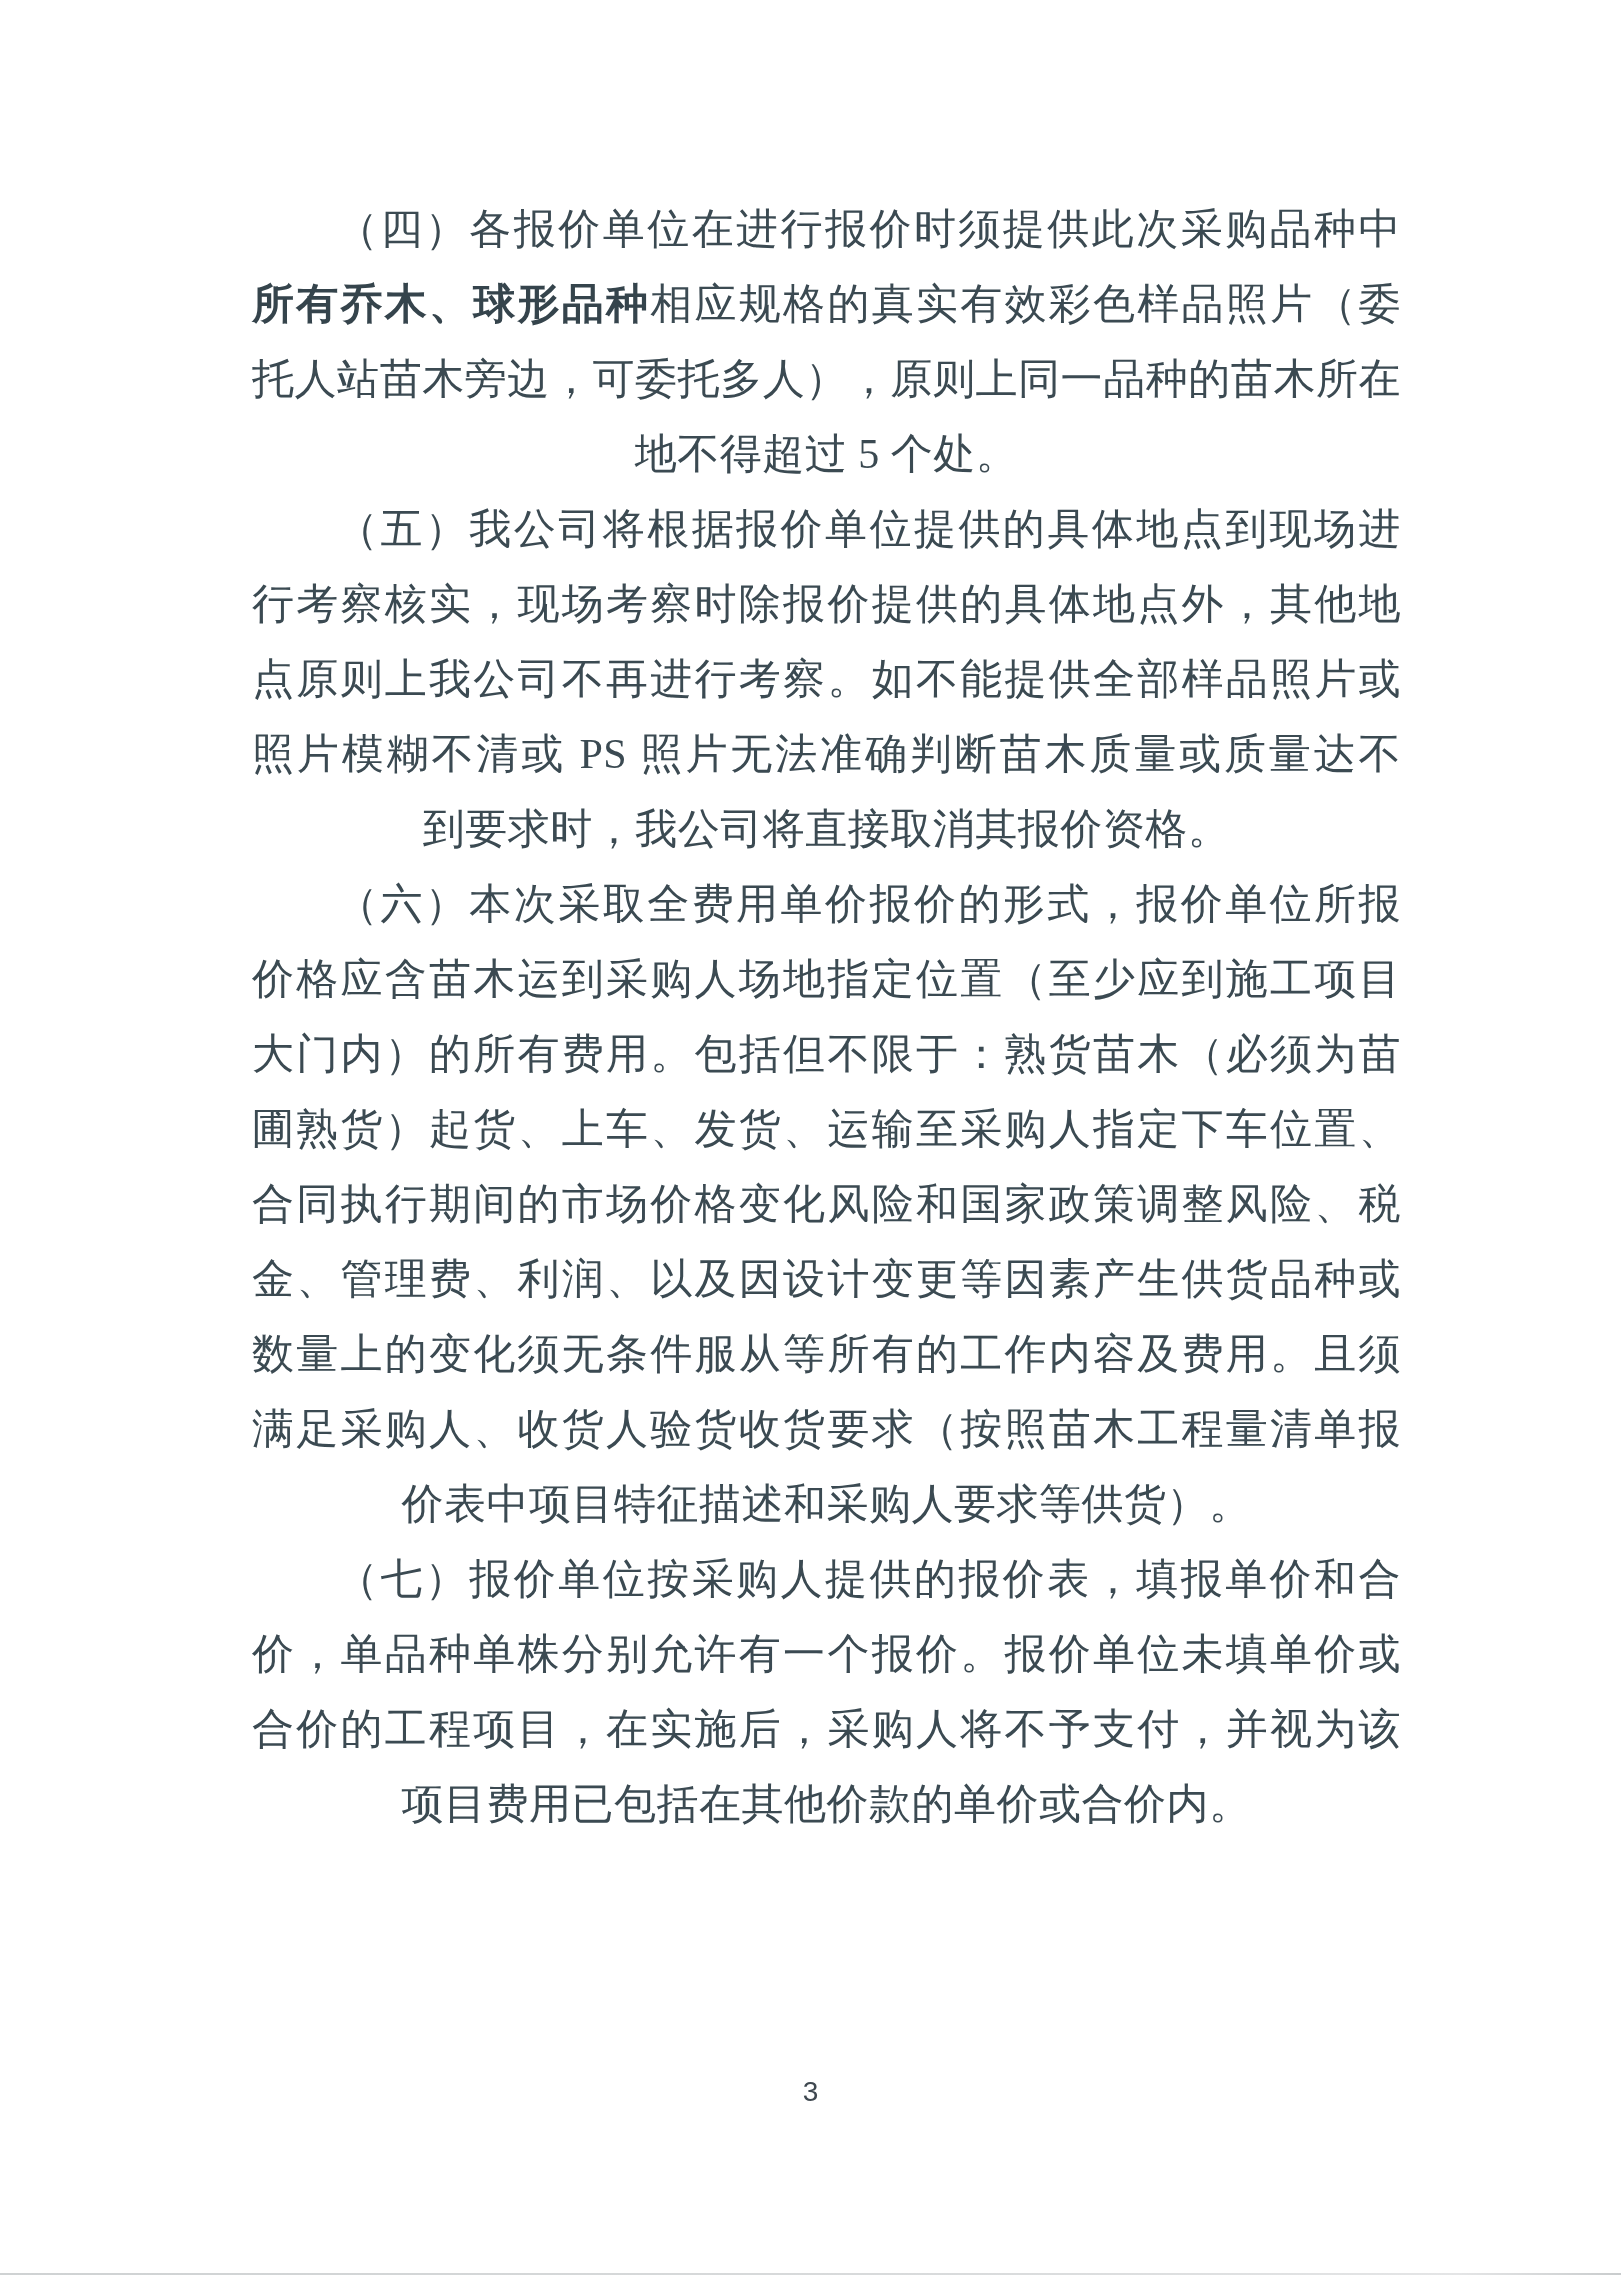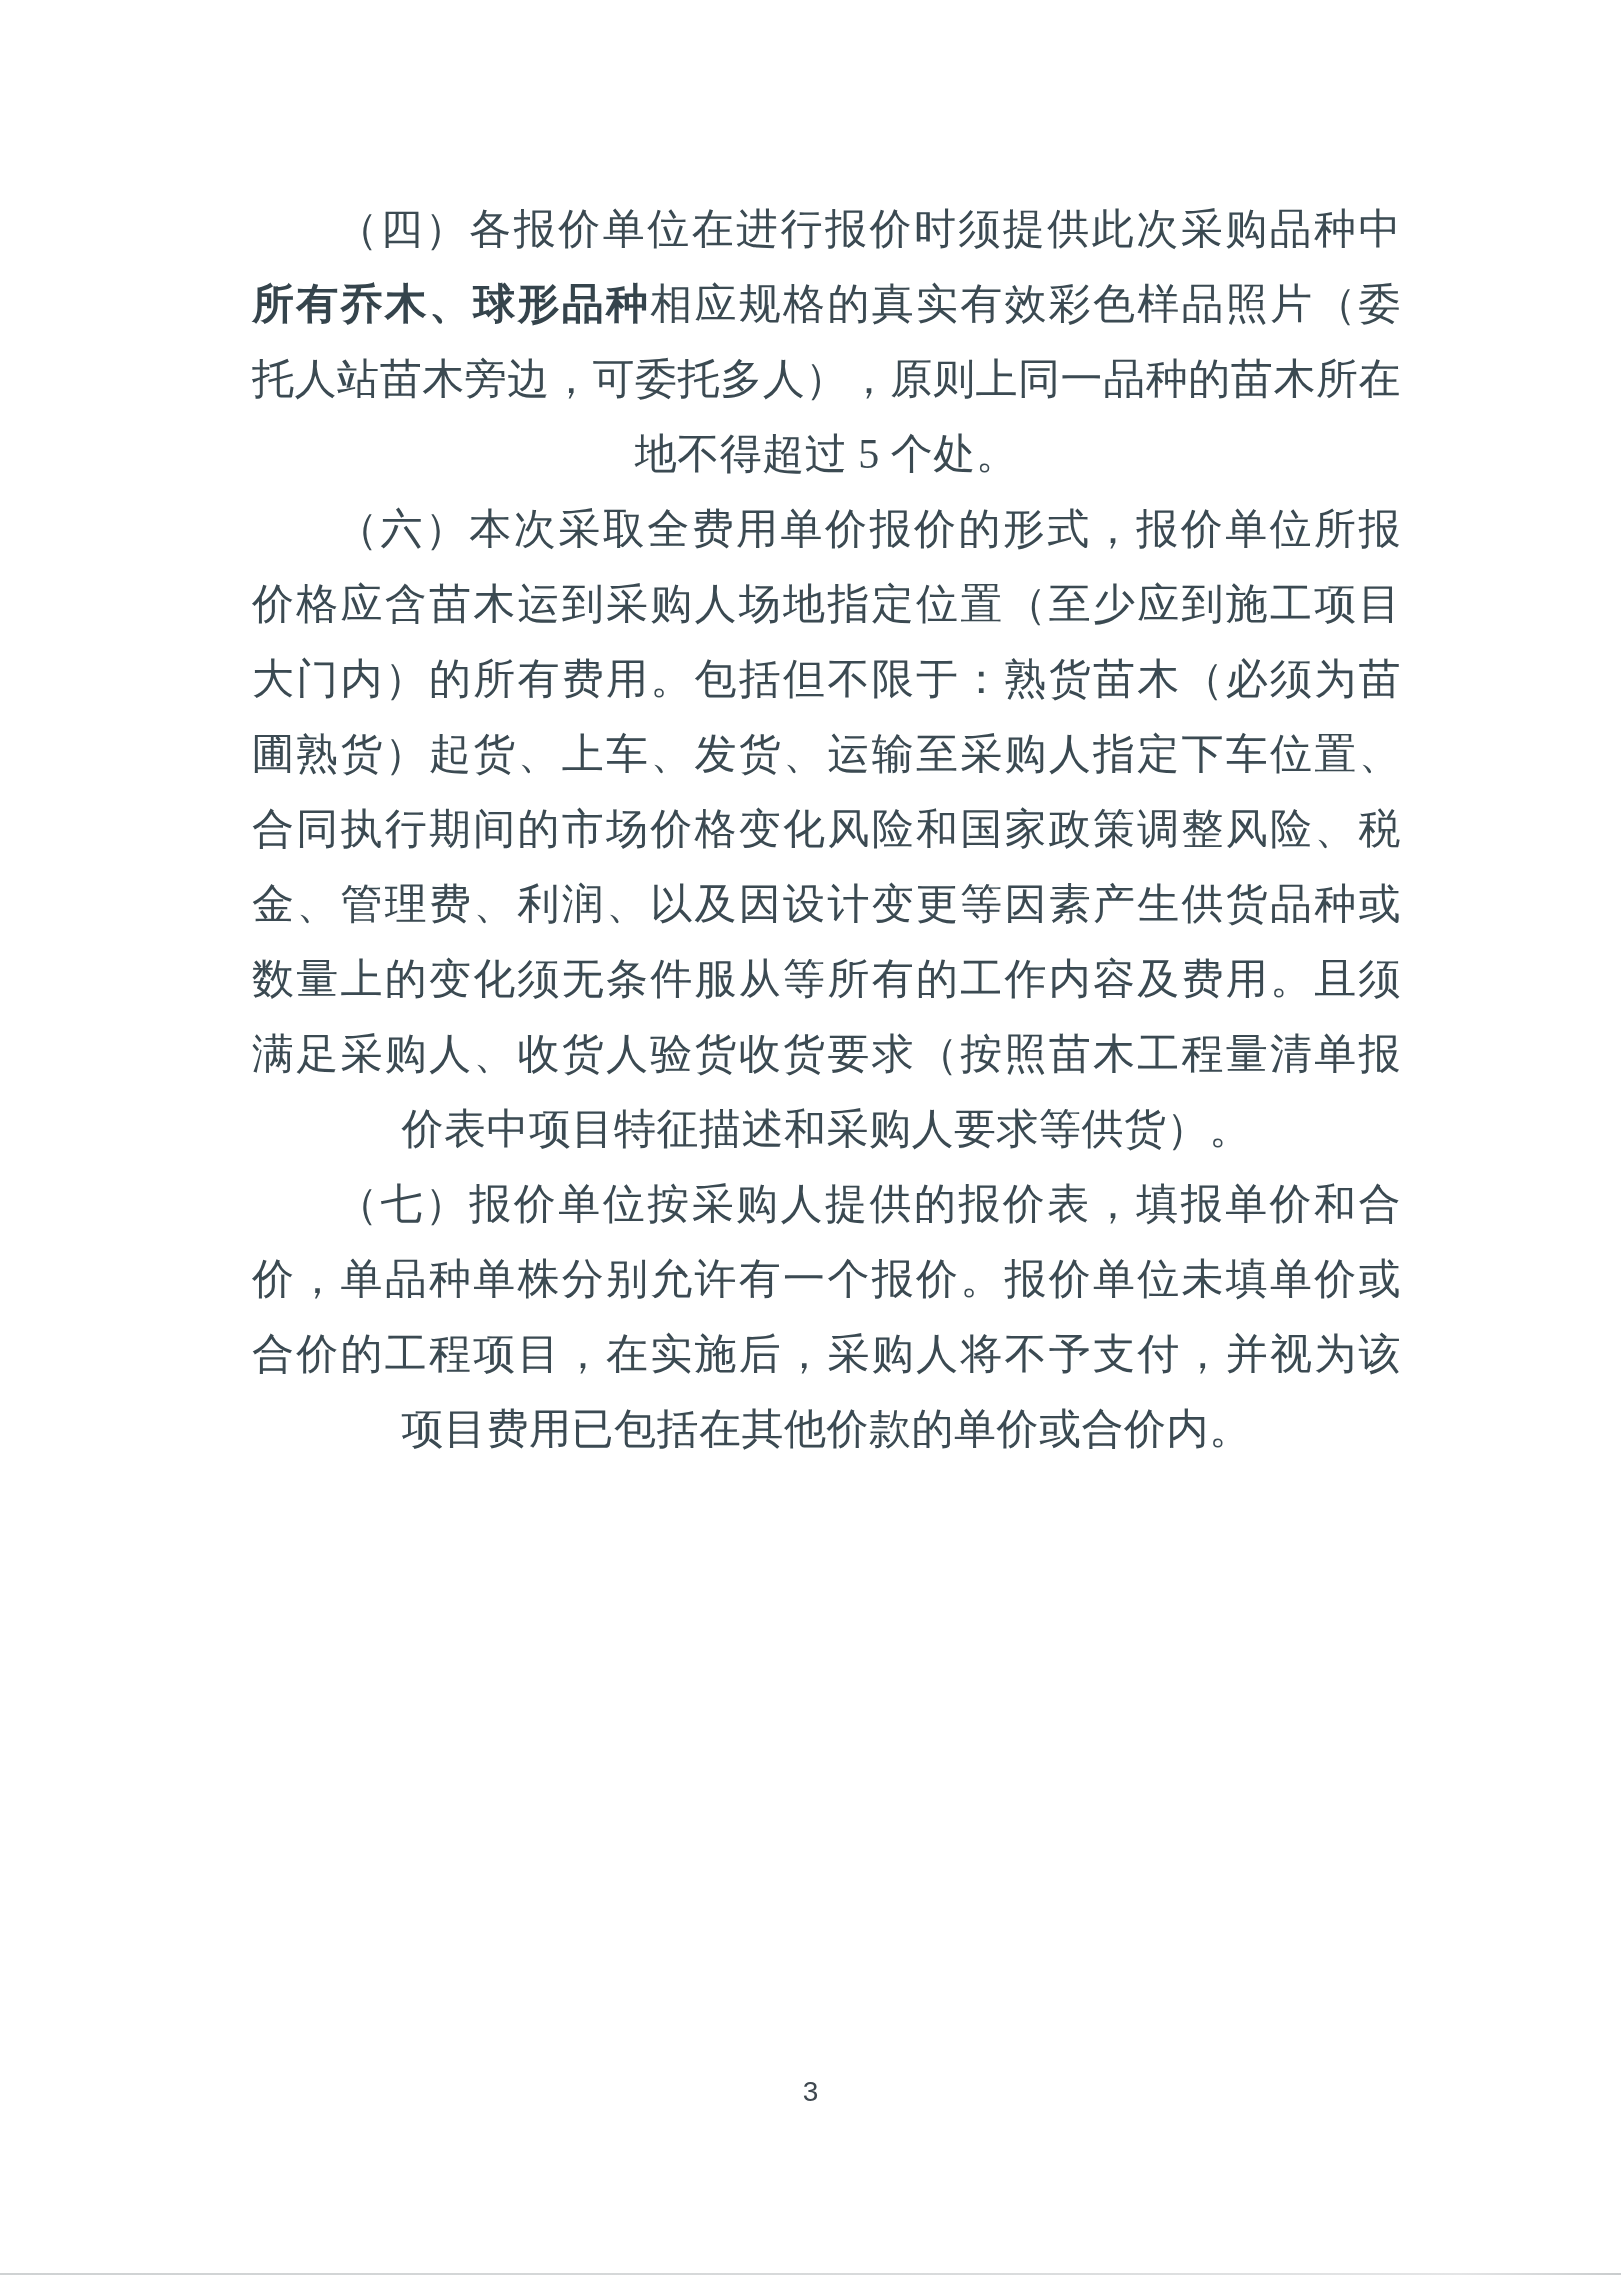--- a/index.html
+++ b/index.html
@@ -75,20 +75,27 @@
 <div class="page">
 
   <div class="doc-text">
       <div class="paragraph">
         <div class="line indent justify"><span>（四）各报价单位在进行报价时须提供此次采购品种中</span></div>
         <div class="line justify"><b>所有乔木、球形品种</b><span>相应规格的真实有效彩色样品照片（委</span></div>
         <div class="line justify"><span>托人站苗木旁边，可委托多人），原则上同一品种的苗木所在</span></div>
         <div class="line"><span>地不得超过 5 个处。</span></div>
       </div>
       <div class="paragraph">
+        <div class="line indent justify"><span>（五）我公司将根据报价单位提供的具体地点到现场进</span></div>
+        <div class="line justify"><span>行考察核实，现场考察时除报价提供的具体地点外，其他地</span></div>
+        <div class="line justify"><span>点原则上我公司不再进行考察。如不能提供全部样品照片或</span></div>
+        <div class="line justify"><span>照片模糊不清或 PS 照片无法准确判断苗木质量或质量达不</span></div>
+        <div class="line"><span>到要求时，我公司将直接取消其报价资格。</span></div>
+      </div>
+      <div class="paragraph">
         <div class="line indent justify"><span>（六）本次采取全费用单价报价的形式，报价单位所报</span></div>
         <div class="line justify"><span>价格应含苗木运到采购人场地指定位置（至少应到施工项目</span></div>
         <div class="line justify"><span>大门内）的所有费用。包括但不限于：熟货苗木（必须为苗</span></div>
         <div class="line justify"><span>圃熟货）起货、上车、发货、运输至采购人指定下车位置、</span></div>
         <div class="line justify"><span>合同执行期间的市场价格变化风险和国家政策调整风险、税</span></div>
         <div class="line justify"><span>金、管理费、利润、以及因设计变更等因素产生供货品种或</span></div>
         <div class="line justify"><span>数量上的变化须无条件服从等所有的工作内容及费用。且须</span></div>
         <div class="line justify"><span>满足采购人、收货人验货收货要求（按照苗木工程量清单报</span></div>
         <div class="line"><span>价表中项目特征描述和采购人要求等供货）。</span></div>
       </div>

